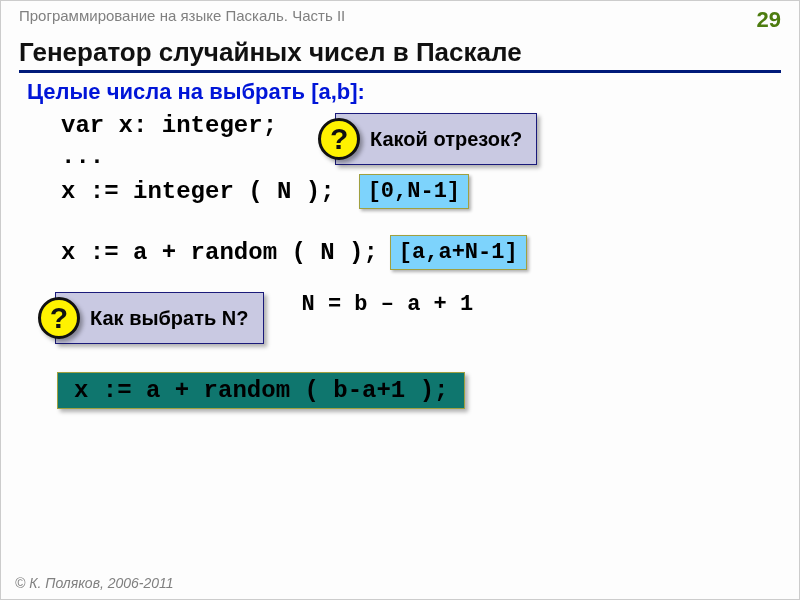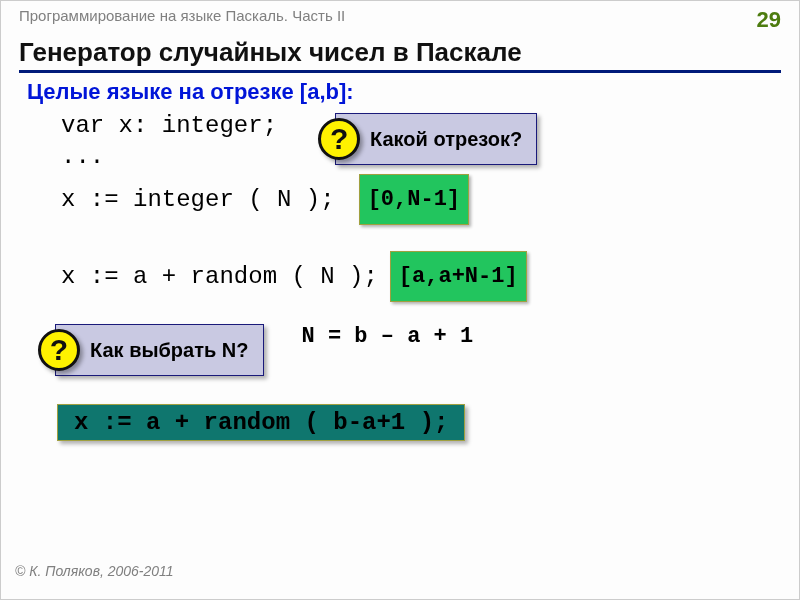--- a/index.html
+++ b/index.html
@@ -27,68 +27,68 @@
     border-bottom: 3px solid #001a7a;
     padding-bottom: 2px;
   }
   .subtitle {
     margin: 6px 0 0 26px;
     color: #0015d8;
     font-size: 22px;
     font-weight: bold;
   }
   .content { position: relative; margin-left: 60px; margin-top: 6px; }
-  .code { font-family: "Courier New", monospace; font-size: 24px; font-weight: normal; line-height: 1.28; white-space: pre; }
+  .code { font-family: "Courier New", monospace; font-size: 24px; font-weight: bold; line-height: 1.28; white-space: pre; }
   .qmark {
     display: inline-flex; align-items: center; justify-content: center;
     width: 42px; height: 42px; border-radius: 50%;
     background: #fff200; border: 3px solid #111;
     font-size: 30px; font-weight: bold; color: #111;
     box-shadow: 3px 3px 4px rgba(0,0,0,.35);
     flex: 0 0 auto;
   }
   .callout {
     display: inline-flex; align-items: center; gap: 10px;
     background: #c9c9e2; border: 1px solid #1a1a7a;
     padding: 4px 14px 4px 4px;
     box-shadow: 3px 3px 4px rgba(0,0,0,.3);
     font-size: 20px; font-weight: bold;
   }
   .callout .qmark { margin-left: -22px; }
   .yellowbox {
     display: inline-block;
-    background: #22c55e; border: 1px solid #a0a040;
-    padding: 12px 8px;
+    background: #7dd3fc; border: 1px solid #a0a040;
+    padding: 4px 8px;
     font-family: "Courier New", monospace; font-size: 22px; font-weight: bold;
     box-shadow: 2px 2px 3px rgba(0,0,0,.3);
   }
   .finalbox {
     display: inline-block;
     background: #0f766e; border: 1px solid #a0a040;
     padding: 4px 16px;
     font-family: "Courier New", monospace; font-size: 24px; font-weight: bold;
     box-shadow: 3px 3px 4px rgba(0,0,0,.3);
   }
   .eq { font-family: "Courier New", monospace; font-size: 22px; font-weight: bold; white-space: pre; }
   .footer {
-    position: absolute; bottom: 20px; left: 14px;
+    position: absolute; bottom: 8px; left: 14px;
     color: #808080; font-style: italic; font-size: 14px;
   }
   .row { display:flex; align-items:center; gap:18px; }
 </style>
 </head>
 <body>
 
 <div class="header">
   <span>Программирование на языке Паскаль. Часть II</span>
   <span class="page-num">29</span>
 </div>
 
 <div class="title">Генератор случайных чисел в Паскале</div>
-<div class="subtitle">Целые языке на отрезке [a,b]:</div>
+<div class="subtitle">Целые числа на выбрать [a,b]:</div>
 
 <div class="content">
 
   <div class="row" style="align-items:flex-start;">
     <div>
       <div class="code">var x: integer;</div>
       <div class="code">...</div>
     </div>
     <div class="callout" style="margin-left:40px; margin-top:2px;">
       <span class="qmark">?</span>

